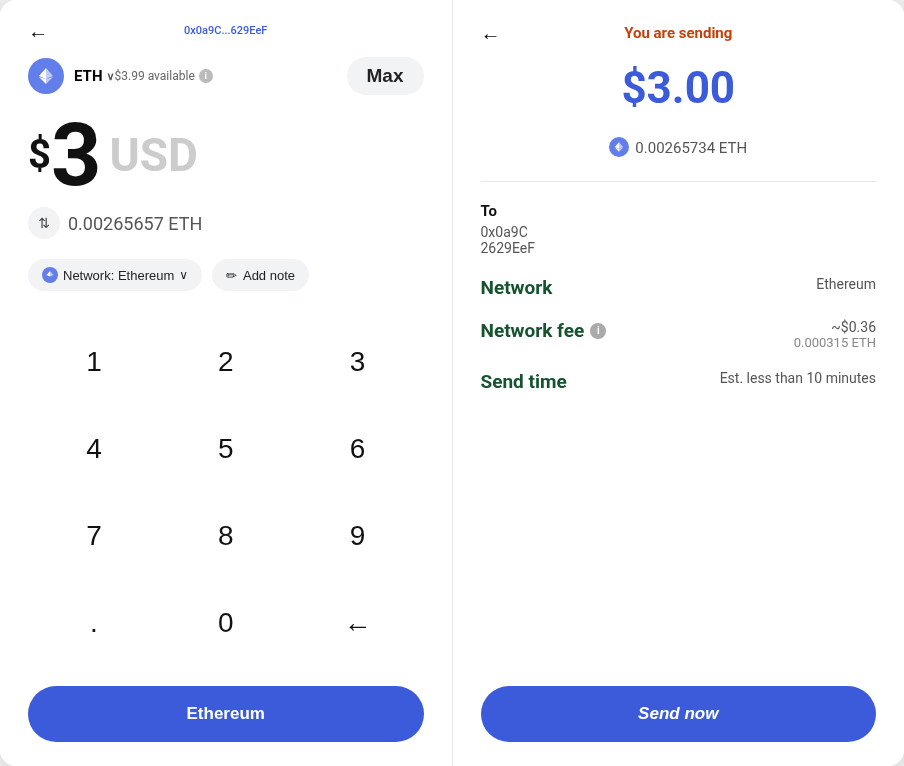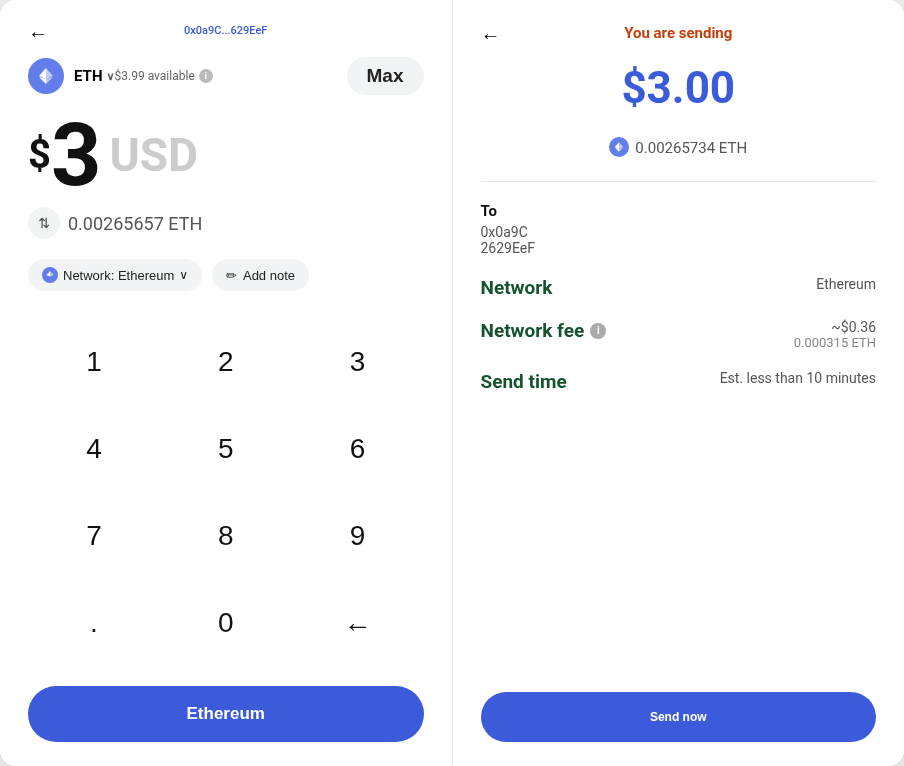--- a/index.html
+++ b/index.html
@@ -312,25 +312,26 @@
       justify-content: center;
       font-weight: 700;
     }
 
     .send-now-btn {
       background: #3b5bdb;
       color: white;
       border: none;
       border-radius: 30px;
       padding: 18px;
-      font-size: 12px;
+      font-size: 17px;
       font-weight: 600;
       cursor: pointer;
       width: 100%;
       margin-top: auto;
+      font-style: italic;
     }
 
     .chevron-down { font-size: 12px; }
     .pencil-icon { font-size: 13px; }
   </style>
 </head>
 <body>
 
 <div class="screens-container">
 

